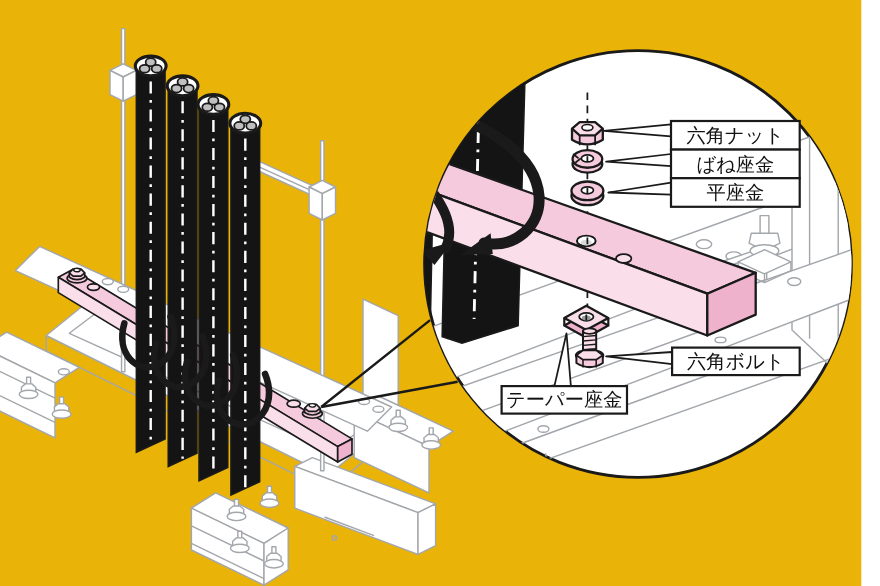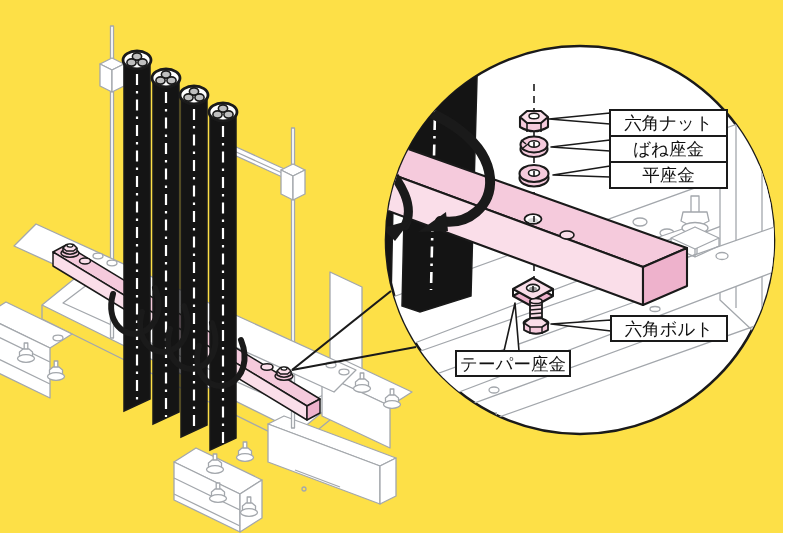--- a/index.html
+++ b/index.html
@@ -1,20 +1,20 @@
 <!DOCTYPE html>
 <html style="--part_pink: #f5cadc; --part_pink_light: #fadee9; --part_pink_dark: #eeb2cc; --line_black: #1a1a1a; --line_gray: #a3a7ac; --cable_black: #141414; --core_gray: #bfbfbf;"><head>
 <meta charset="utf-8">
 <style>
   :root{
     --part_pink:#f5cadc; --part_pink_light:#fadee9; --part_pink_dark:#eeb2cc;
     --line_black:#1a1a1a; --line_gray:#a3a7ac; --cable_black:#141414; --core_gray:#bfbfbf;
   }
   html,body{margin:0;padding:0;background:#fff;}
-  .stage{position:relative;width:783px;height:533px;background:#fde047;overflow:hidden;}
+  .stage{position:relative;width:783px;height:533px;background:#eab308;overflow:hidden;}
   svg{display:block;}
   .g{fill:#fff;stroke:var(--line_gray);stroke-width:1.3;stroke-linejoin:round;}
   .gl{fill:none;stroke:var(--line_gray);stroke-width:1.3;stroke-linejoin:round;}
   .blk{fill:var(--cable_black);stroke:var(--line_black);stroke-width:1.5;}
   .pk1{fill:var(--part_pink);stroke:var(--line_black);stroke-width:2.1;stroke-linejoin:round;}
   .pk2{fill:var(--part_pink_light);stroke:var(--line_black);stroke-width:2.1;stroke-linejoin:round;}
   .pk3{fill:var(--part_pink_dark);stroke:var(--line_black);stroke-width:2.1;stroke-linejoin:round;}
   .pkm{stroke-width:1.5;}
   .tie{fill:none;stroke:var(--line_black);stroke-width:6;stroke-linecap:round;}
   .tieC{fill:none;stroke:var(--line_black);stroke-linecap:round;}

